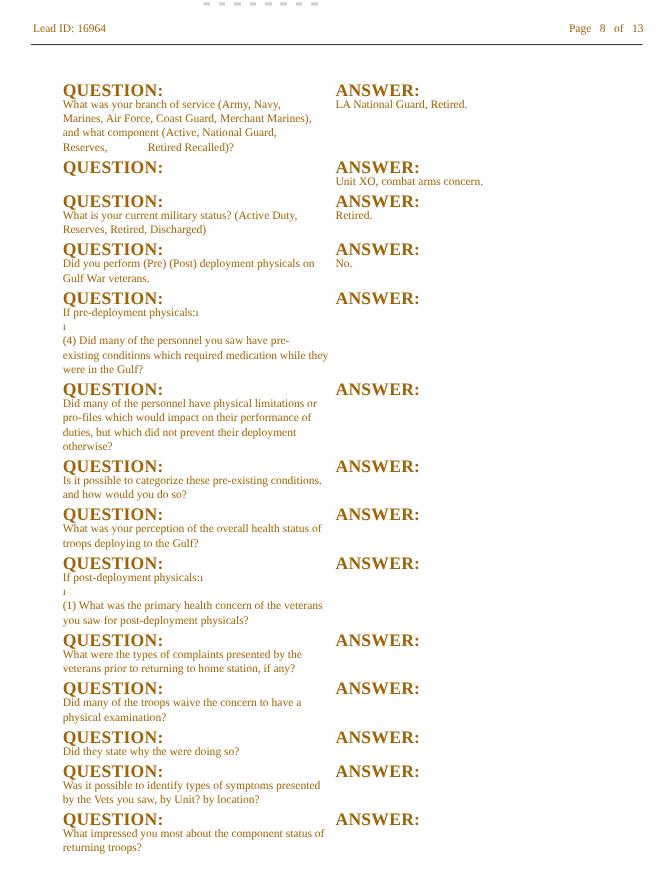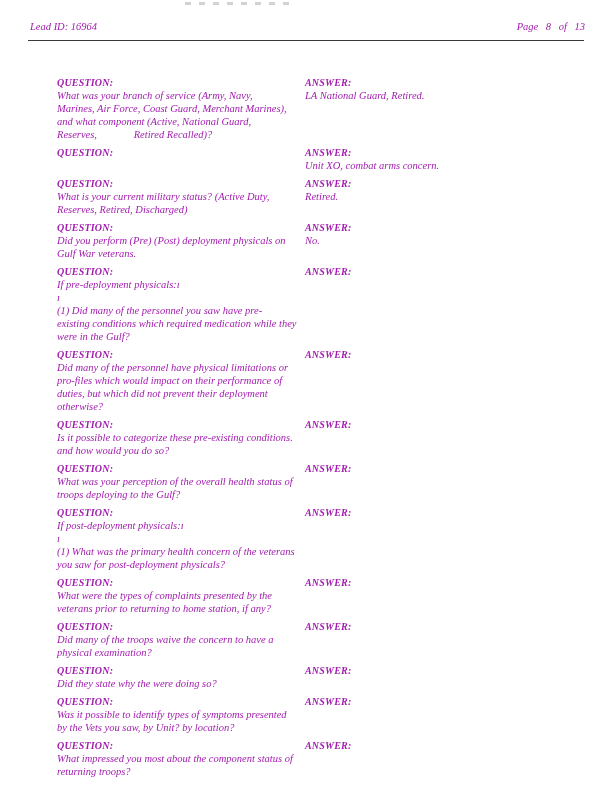--- a/index.html
+++ b/index.html
@@ -4,23 +4,22 @@
 <style>
   * { box-sizing: border-box; }
   html, body { margin: 0; padding: 0; background: #d9d9d9; }
   .page {
     position: relative;
     width: 611px;
     height: 792px;
     margin: 0 auto;
     background: #ffffff;
     font-family: "Liberation Serif", serif;
-    color: #a21caf;
+    color: #a16207;
     overflow: hidden;
-    font-style: italic;
   }
   .scan-artifact {
     position: absolute;
     top: 2px; left: 185px;
     width: 110px; height: 3px;
     background: repeating-linear-gradient(90deg, rgba(0,0,0,0.35) 0 6px, rgba(0,0,0,0) 6px 14px);
     opacity: 0.5;
   }
   .header {
     position: absolute;
@@ -46,21 +45,21 @@
     left: 57px;
     right: 22px;
   }
   .qa-row {
     display: grid;
     grid-template-columns: 248px 1fr;
     margin-bottom: 5px;
   }
   .q-label, .a-label {
     font-weight: bold;
-    font-size: 10px;
+    font-size: 16px;
     line-height: 13px;
     letter-spacing: 0.2px;
   }
   .q-text, .a-text {
     font-size: 10.5px;
     line-height: 13px;
     white-space: pre-line;
   }
   .q-text { padding-right: 6px; }
 </style>
@@ -117,21 +116,21 @@
         <div class="a-col">
           <div class="a-label">ANSWER:</div>
           <div class="a-text">No.</div>
         </div>
       </div>
       <div class="qa-row">
         <div class="q-col">
           <div class="q-label">QUESTION:</div>
           <div class="q-text">If pre-deployment physicals:ı
 ı
-(1)  Did many of the personnel you saw have pre-
+(4)  Did many of the personnel you saw have pre-
 existing conditions which required medication while they
 were in the Gulf?</div>
         </div>
         <div class="a-col">
           <div class="a-label">ANSWER:</div>
           <div class="a-text"></div>
         </div>
       </div>
       <div class="qa-row">
         <div class="q-col">

